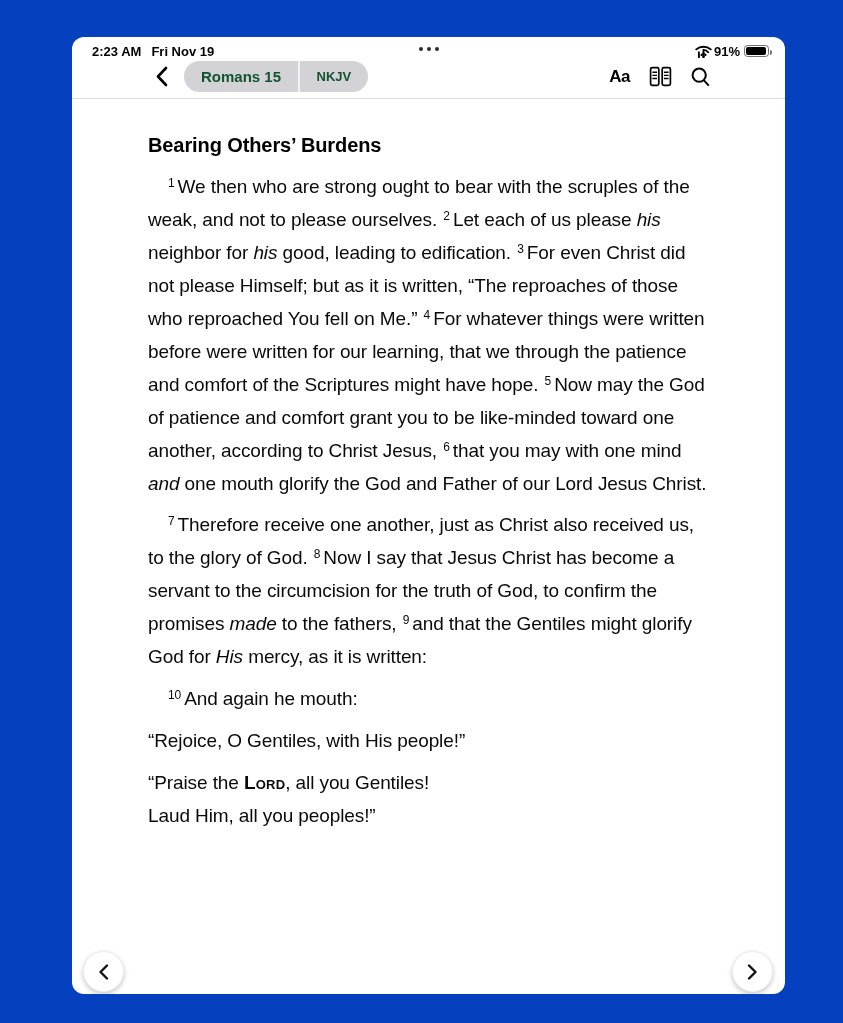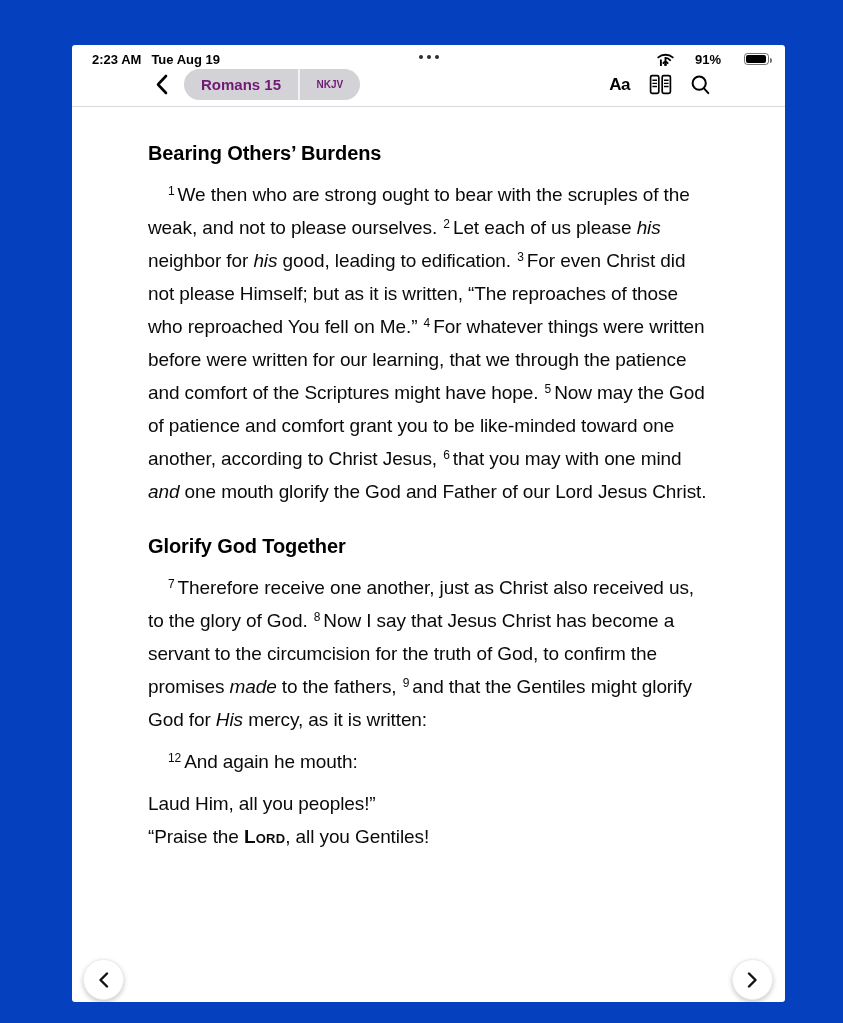--- a/index.html
+++ b/index.html
@@ -5,41 +5,41 @@
   * { box-sizing: border-box; }
   html, body { margin: 0; padding: 0; }
   body {
     width: 843px; height: 1023px;
     background: #0540BF;
     position: relative;
     font-family: "Liberation Sans", sans-serif;
     overflow: hidden;
   }
   .window {
-    position: absolute; left: 72px; top: 45px;
+    position: absolute; left: 72px; top: 37px;
     width: 713px; height: 957px;
     background: #ffffff;
-    border-radius: 3px;
+    border-radius: 12px;
     overflow: hidden;
   }
   
   .statusbar {
     position: relative;
     height: 24px;
     display: flex; align-items: center;
     padding: 4px 16px 0 20px;
     font-size: 13px; font-weight: 700; color: #000;
   }
   .sb-left { display: flex; gap: 10px; align-items: center; }
   .sb-dots {
     position: absolute; left: 50%; top: 10px; transform: translateX(-50%);
     display: flex; gap: 4px;
   }
   .sb-dots i { width: 4px; height: 4px; border-radius: 50%; background: #2c2c2e; }
-  .sb-right { margin-left: auto; display: flex; align-items: center; gap: 21px; }
+  .sb-right { margin-left: auto; display: flex; align-items: center; gap: 2px; }
   .battery { position: relative; width: 25px; height: 12px; border: 1px solid rgba(0,0,0,0.55); border-radius: 3.5px; margin-left: 2px; }
   .battery-fill { position: absolute; left: 1px; top: 1px; bottom: 1px; width: 20px; background: #000; border-radius: 2px; }
   .battery-nub { position: absolute; right: -4px; top: 3.5px; width: 2.5px; height: 5px; background: rgba(0,0,0,0.55); border-radius: 0 2px 2px 0; }
   
   .navbar {
     position: relative;
     height: 38px;
     display: flex; align-items: center;
     padding: 0 75px 6px 78px;
     border-bottom: 1px solid #d9d9de;
@@ -48,25 +48,25 @@
   .ref-pill {
     display: flex; align-items: stretch;
     background: #d2d2d7;
     border-radius: 16px;
     height: 31px;
     overflow: hidden;
   }
   .ref-seg {
     display: flex; align-items: center;
     padding: 0 17px;
-    font-weight: 700; color: #701a75;
+    font-weight: 700; color: #14532d;
     cursor: pointer;
   }
   .ref-seg.book { font-size: 15px; }
-  .ref-seg.version { font-size: 10px; }
+  .ref-seg.version { font-size: 13px; }
   .ref-divider { width: 1.5px; background: #f2f2f5; margin: 0; }
   .nav-right { margin-left: auto; display: flex; align-items: center; gap: 19px; }
   .nav-icon-btn { display: flex; align-items: center; justify-content: center; cursor: pointer; color: #000; }
   .aa-label { font-size: 17px; font-weight: 600; letter-spacing: -0.5px; }
   
   .content {
     height: 894px;
     padding: 12px 76px 0 76px;
     font-size: 19px; line-height: 33px;
     color: #0a0a0a;
@@ -103,21 +103,21 @@
   .pager-next { right: 12px; bottom: 2px; }
 </style>
 </head>
 <body>
 
 <div class="window">
 
   <div class="statusbar">
     <div class="sb-left">
       <span>2:23 AM</span>
-      <span>Tue Aug 19</span>
+      <span>Fri Nov 19</span>
     </div>
     <div class="sb-dots">
         <i></i>
         <i></i>
         <i></i>
       </div>
     <div class="sb-right">
       <span style="display:flex;align-items:center;">
         <svg width="17" height="13" viewBox="0 0 17 13" fill="none">
           <path d="M1.3 4.4 C5.2 0.9 11.8 0.9 15.7 4.4" stroke="#000" stroke-width="1.9" stroke-linecap="round"></path>
@@ -176,28 +176,30 @@
             <line x1="13.2" y1="13.6" x2="17.3" y2="18.1" stroke="#000" stroke-width="2" stroke-linecap="round"></line>
           </svg>
         </span>
       </div>
     </div>
   </div>
 
   <div class="content">
       <div class="section-heading">Bearing Others’ Burdens</div>
       <div class="para"><span class="verse-num">1</span><span>We then who are strong ought to bear with the scruples of the weak, and not to please ourselves. </span><span class="verse-num">2</span><span>Let each of us please </span><em class="it">his</em><span> neighbor for </span><em class="it">his</em><span> good, leading to edification. </span><span class="verse-num">3</span><span>For even Christ did not please Himself; but as it is written, “The reproaches of those who reproached You fell on Me.” </span><span class="verse-num">4</span><span>For whatever things were written before were written for our learning, that we through the patience and comfort of the Scriptures might have hope. </span><span class="verse-num">5</span><span>Now may the God of patience and comfort grant you to be like-minded toward one another, according to Christ Jesus, </span><span class="verse-num">6</span><span>that you may with one mind </span><em class="it">and</em><span> one mouth glorify the God and Father of our Lord Jesus Christ.</span></div>
-      <div class="section-heading">Glorify God Together</div>
       <div class="para"><span class="verse-num">7</span><span>Therefore receive one another, just as Christ also received us, to the glory of God. </span><span class="verse-num">8</span><span>Now I say that Jesus Christ has become a servant to the circumcision for the truth of God, to confirm the promises </span><em class="it">made</em><span> to the fathers, </span><span class="verse-num">9</span><span>and that the Gentiles might glorify God for </span><em class="it">His</em><span> mercy, as it is written:</span></div>
       <div class="poetry">
       </div>
-      <div class="para"><span class="verse-num">12</span><span>And again he mouth:</span></div>
+      <div class="para"><span class="verse-num">10</span><span>And again he mouth:</span></div>
       <div class="poetry">
+        <div class="poetry-line"><span>“Rejoice, O Gentiles, with His people!”</span></div>
+      </div>
+      <div class="poetry">
+        <div class="poetry-line"><span>“Praise the </span><span class="sc">Lord</span><span>, all you Gentiles!</span></div>
         <div class="poetry-line"><span>Laud Him, all you peoples!”</span></div>
-        <div class="poetry-line"><span>“Praise the </span><span class="sc">Lord</span><span>, all you Gentiles!</span></div>
       </div>
     </div>
 
   <div class="pager-btn pager-prev">
     <span style="display:flex;">
       <svg width="11" height="16" viewBox="0 0 11 16" fill="none">
         <path d="M9 1.5 L2.5 8 L9 14.5" stroke="#111" stroke-width="2.4" stroke-linecap="round" stroke-linejoin="round"></path>
       </svg>
     </span>
   </div>

